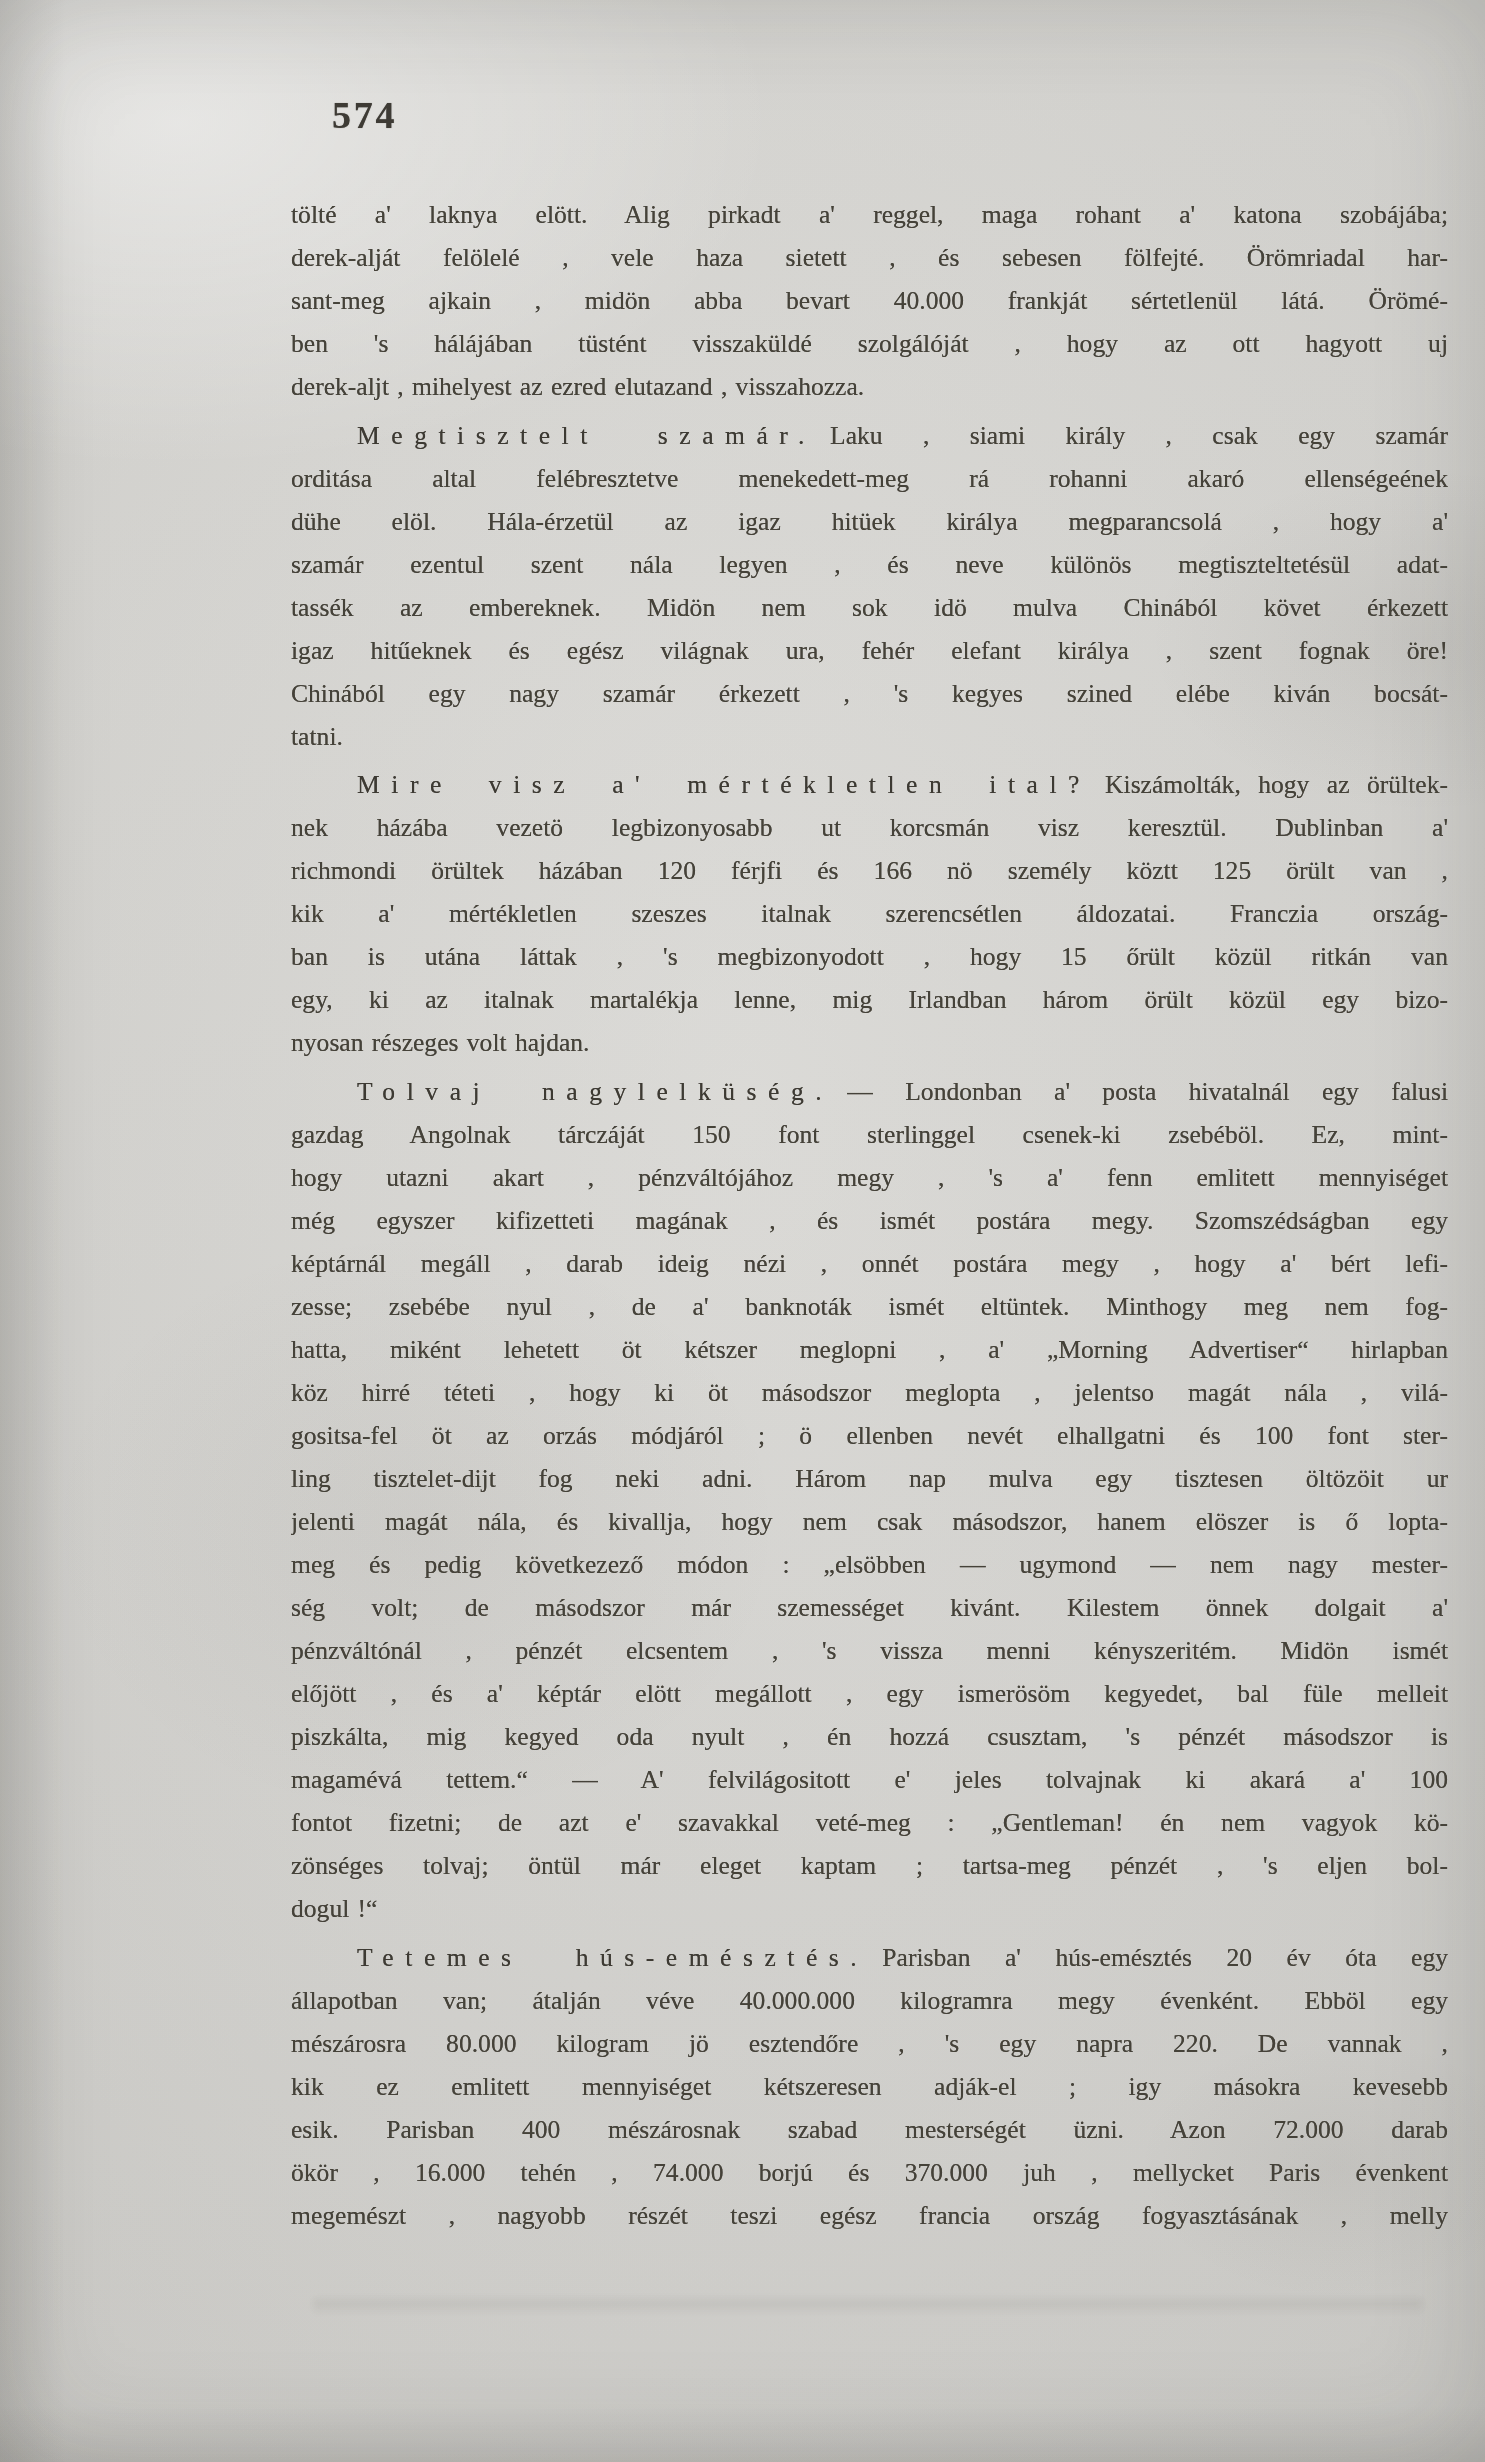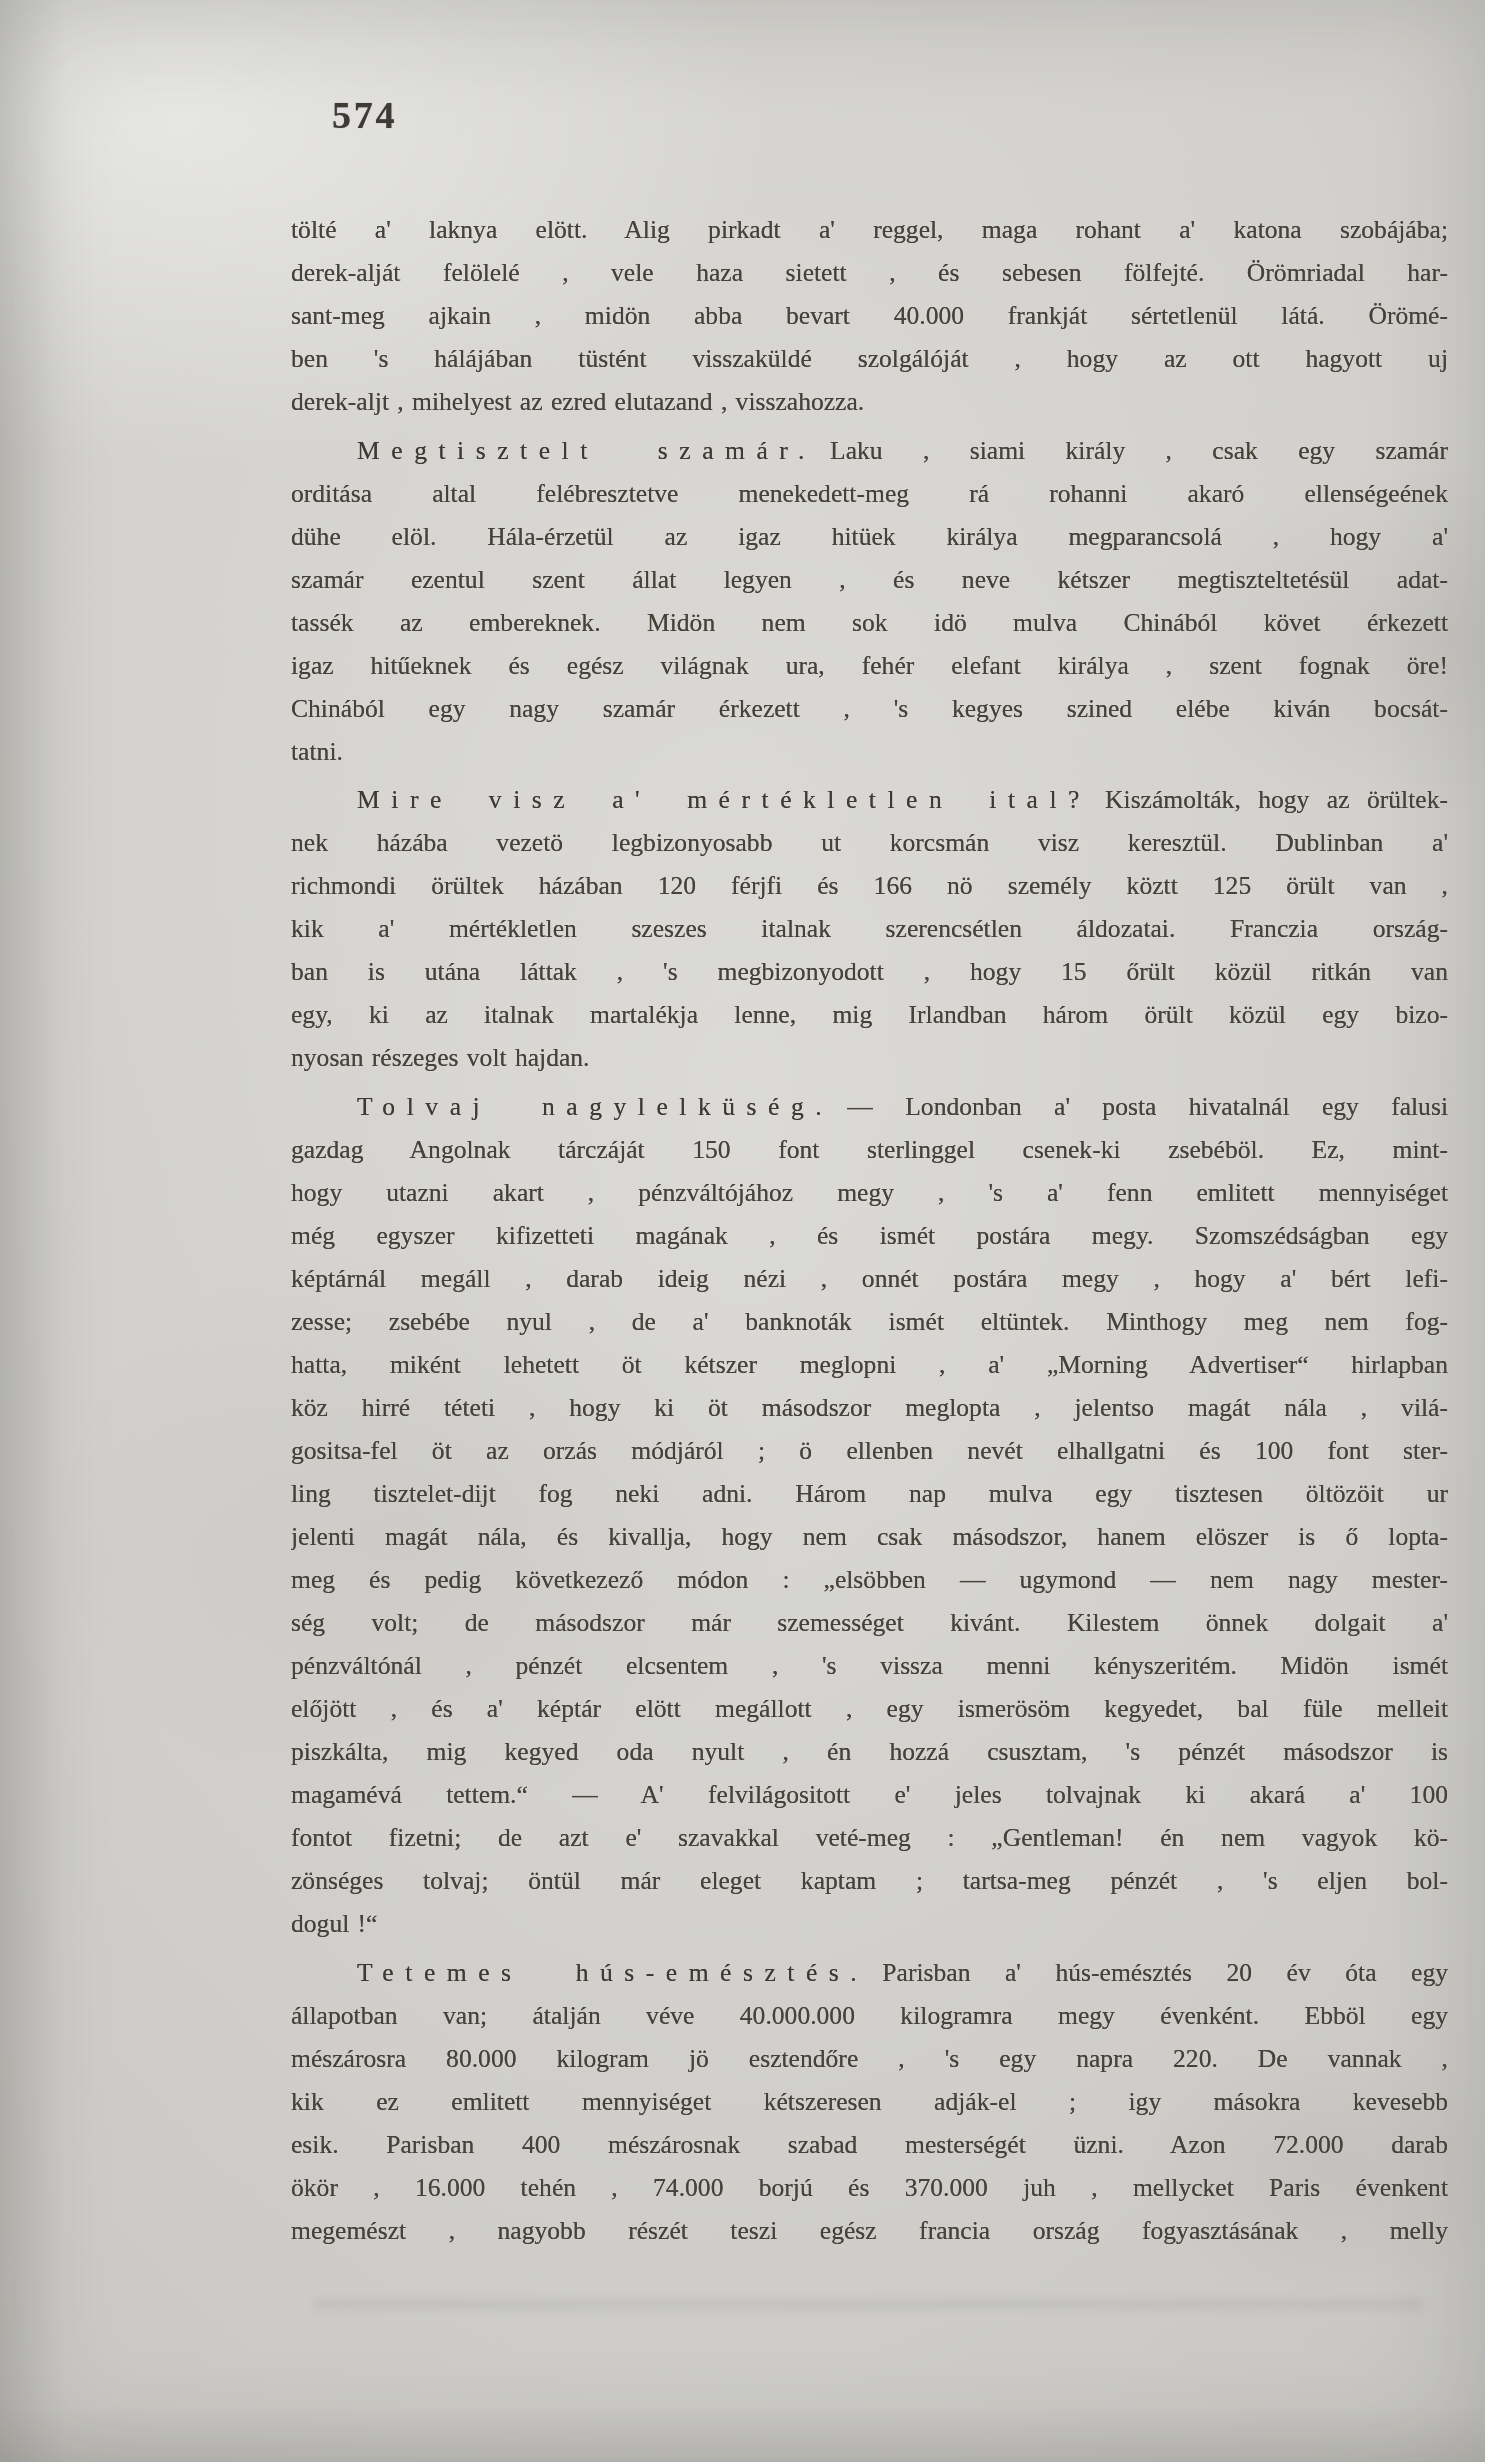--- a/index.html
+++ b/index.html
@@ -32,21 +32,21 @@
     top: 93px;
     font-size: 38px;
     font-weight: bold;
     letter-spacing: 2.8px;
     color: #3e3b35;
     text-shadow: 0 0 0.9px rgba(62,59,53,0.6);
   }
   .text-block {
     position: absolute;
     left: 291px;
-    top: 208px;
+    top: 193px;
     width: 1157px;
     color: #454239;
     font-size: 25.6px;
     text-shadow: 0 0 0.6px rgba(64,60,54,0.75);
     word-spacing: 1.9px;
   }
   .para + .para {
     margin-top: 5.7px;
   }
   .line {
@@ -108,21 +108,21 @@
         <div class="line">tölté a' laknya elött. Alig pirkadt a' reggel, maga rohant a' katona szobájába;</div>
         <div class="line">derek-alját felölelé , vele haza sietett , és sebesen fölfejté. Örömriadal har-</div>
         <div class="line">sant-meg ajkain , midön abba bevart 40.000 frankját sértetlenül látá. Örömé-</div>
         <div class="line">ben 's hálájában tüstént visszaküldé szolgálóját , hogy az ott hagyott uj</div>
         <div class="line line-end">derek-aljt , mihelyest az ezred elutazand , visszahozza.</div>
       </div>
       <div class="para">
         <div class="line indent"><span class="lead">Megtisztelt szamár.</span><span>Laku , siami király , csak egy szamár</span></div>
         <div class="line">orditása altal felébresztetve menekedett-meg rá rohanni akaró ellenségeének</div>
         <div class="line">dühe elöl. Hála-érzetül az igaz hitüek királya megparancsolá , hogy a'</div>
-        <div class="line">szamár ezentul szent állat legyen , és neve kétszer megtiszteltetésül adat-</div>
+        <div class="line">szamár ezentul szent nála legyen , és neve különös megtiszteltetésül adat-</div>
         <div class="line">tassék az embereknek. Midön nem sok idö mulva Chinából követ érkezett</div>
         <div class="line">igaz hitűeknek és egész világnak ura, fehér elefant királya , szent fognak öre!</div>
         <div class="line">Chinából egy nagy szamár érkezett , 's kegyes szined elébe kiván bocsát-</div>
         <div class="line line-end">tatni.</div>
       </div>
       <div class="para">
         <div class="line indent"><span class="lead">Mire visz a' mértékletlen ital?</span><span>Kiszámolták, hogy az örültek-</span></div>
         <div class="line">nek házába vezetö legbizonyosabb ut korcsmán visz keresztül. Dublinban a'</div>
         <div class="line">richmondi örültek házában 120 férjfi és 166 nö személy köztt 125 örült van ,</div>
         <div class="line">kik a' mértékletlen szeszes italnak szerencsétlen áldozatai. Franczia ország-</div>

